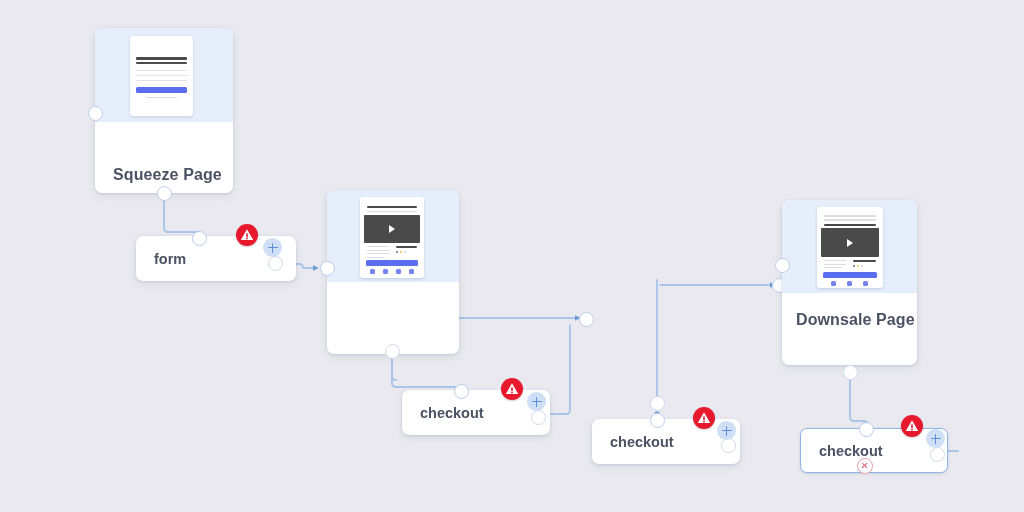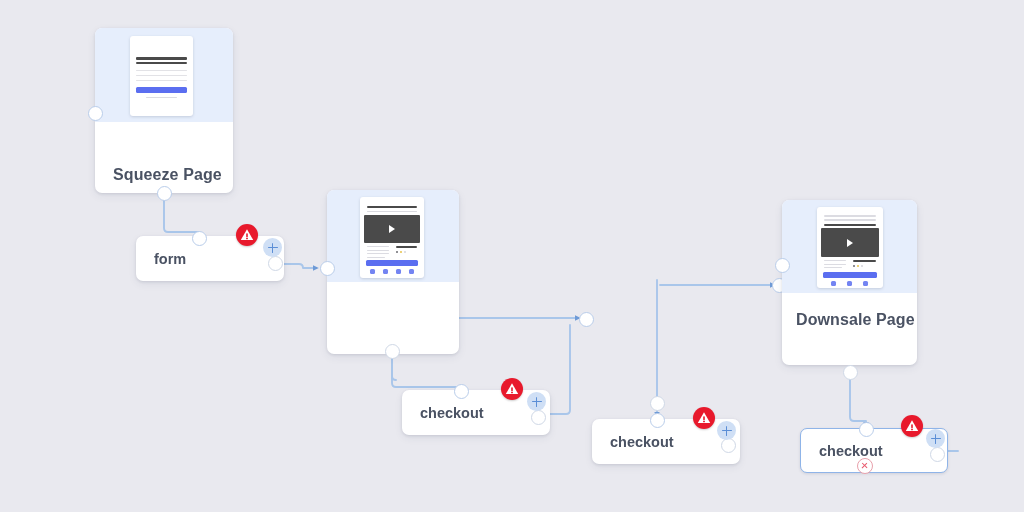--- a/index.html
+++ b/index.html
@@ -203,21 +203,21 @@
       <div class="tl" style="left:6px;  top:39px; width:51px; height:1.4px; background:#e2e2e6;"></div>
       <div class="tl" style="left:6px;  top:44px; width:51px; height:1.4px; background:#e2e2e6;"></div>
       <div class="cta" style="left:6px; top:51px; width:51px; height:6px;"></div>
       <div class="tl" style="left:16px; top:61px; width:31px; height:1.2px; background:#dcdce2;"></div>
     </div>
     <div class="node-title" style="top:138px;">Squeeze Page</div>
   </div>
   <div class="port" style="left:88px; top:106px;"></div>
   <div class="port" style="left:157px; top:186px;"></div>
 
-  <div class="small-node" style="left:136px; top:236px; width:148px;">
+  <div class="small-node" style="left:136px; top:236px; width:160px;">
     <div class="small-label">form</div>
   </div>
   <div class="port" style="left:192px; top:231px;"></div>
   <div class="port dim" style="left:268px; top:256px;"></div>
   <div class="warn-badge" style="left:236px; top:224px;">
     <svg width="22" height="22" viewBox="0 0 22 22">
       <path d="M11 5.2 L17.2 16 L4.8 16 Z" fill="#ffffff"></path>
       <rect x="10.2" y="9.3" width="1.6" height="3.8" rx=".7" fill="#e8192c"></rect>
       <circle cx="11" cy="14.4" r=".95" fill="#e8192c"></circle>
     </svg>

